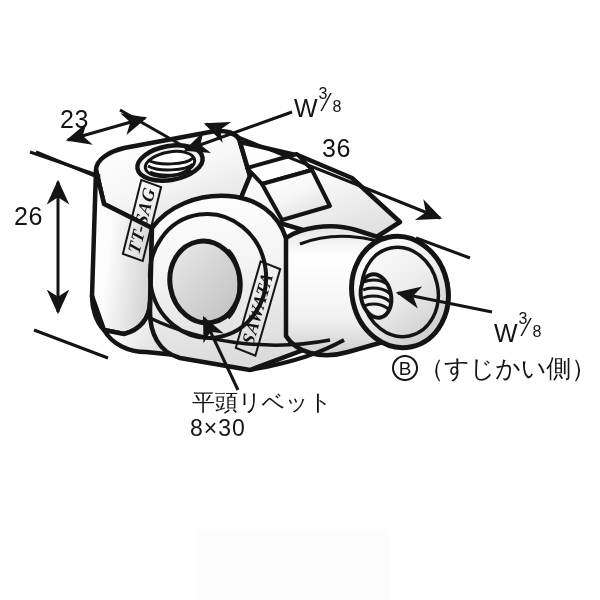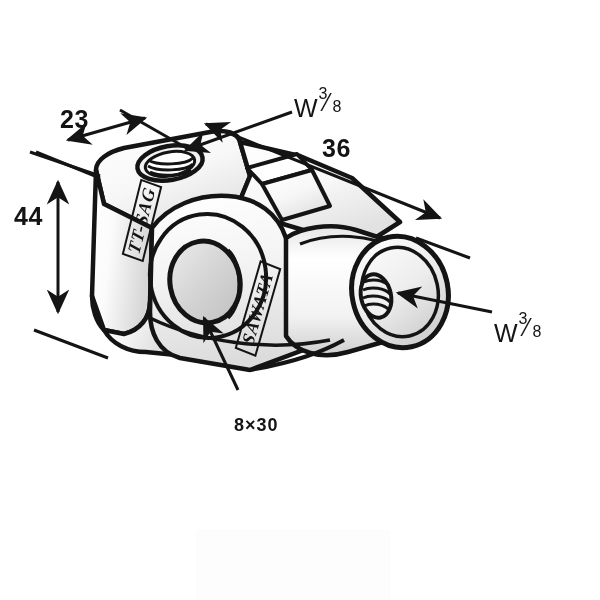--- a/index.html
+++ b/index.html
@@ -29,41 +29,40 @@
     display: block;
   }
   .txt {
     position: absolute;
     white-space: nowrap;
     line-height: 1.05;
     color: #141414;
   }
   .dim-num {
     font-size: 25px;
-    font-weight: 700;
+    font-weight: 400;
     letter-spacing: 0.5px;
   }
   .callout {
     font-size: 25px;
     font-weight: 400;
   }
   .callout-jp {
     font-size: 25px;
     font-weight: 400;
     letter-spacing: 0px;
   }
   .note-jp {
     font-size: 23px;
     font-weight: 400;
   }
   .note-num {
-    font-size: 18px;
-    font-weight: 700;
+    font-size: 23px;
+    font-weight: 400;
     letter-spacing: 1px;
-    margin-left: 44px;
   }
   .circ {
     display: inline-block;
     width: 26px;
     height: 26px;
     border: 2px solid #141414;
     border-radius: 50%;
     text-align: center;
     line-height: 23px;
     font-size: 19px;
@@ -300,36 +299,40 @@
       <line x1="238" y1="390" x2="204" y2="318" stroke="#141414" stroke-width="3" marker-end="url(#arrowEnd)"></line>
     </g>
   </svg>
 
   <div class="emboss-label" id="label-ttsag">TT-SAG</div>
 
   <div class="emboss-label" id="label-sawata">SAWATA</div>
 
   <div class="txt dim-num" style="left:60px; top:106px;">23</div>
 
-  <div class="txt dim-num" style="left:14px; top:203px;">44</div>
+  <div class="txt dim-num" style="left:14px; top:203px;">26</div>
 
   <div class="txt dim-num" style="left:322px; top:135px;">36</div>
 
 
   <div class="txt callout" style="left:294px; top:93px;">
     <span class="wthread">
       <span>W</span><span class="frac"><span class="nu">3</span><span class="sl">⁄</span><span class="de">8</span></span>
     </span>
   </div>
 
   <div class="txt callout" style="left:494px; top:318px;">
     <span class="wthread">
       <span>W</span><span class="frac"><span class="nu">3</span><span class="sl">⁄</span><span class="de">8</span></span>
     </span>
   </div>
 
-
+  <div class="txt callout-jp" style="left:392px; top:355px;">
+    <span class="circ">B</span><span>（すじかい側）</span>
+  </div>
+
+  <div class="txt note-jp" style="left:192px; top:390px;">平頭リベット</div>
 
   <div class="txt note-num" style="left:190px; top:416px;">8×30</div>
 
   <div id="watermark-box"></div>
 
 </div>
 
 </body></html>

